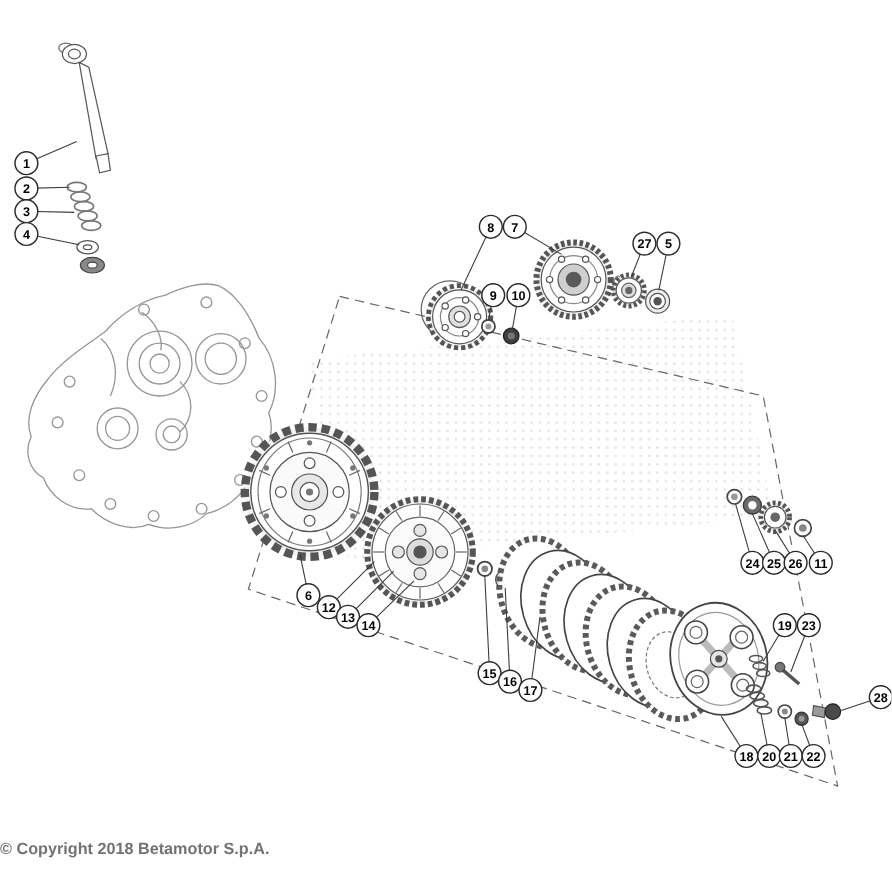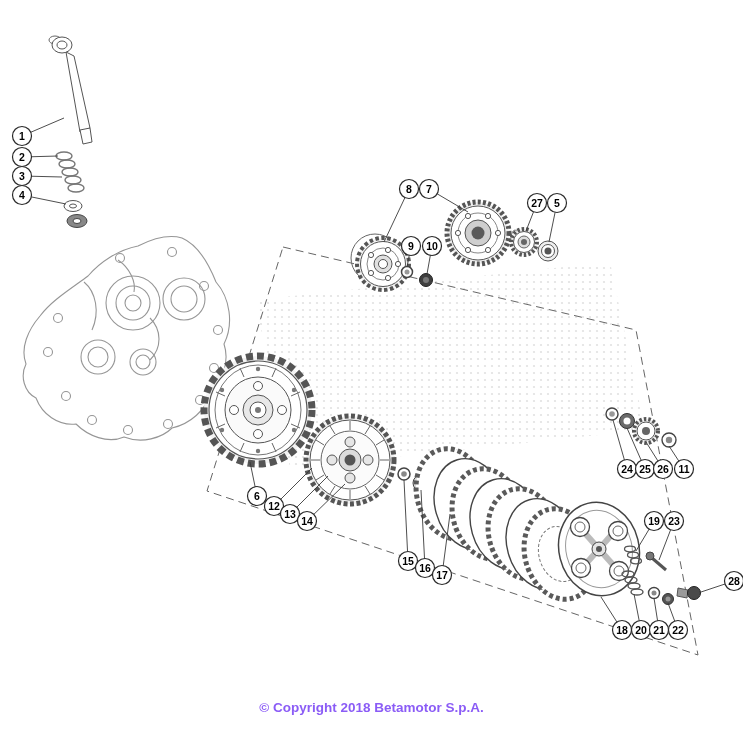--- a/index.html
+++ b/index.html
@@ -7,22 +7,22 @@
         font-family:"Liberation Sans",sans-serif;}
   svg{position:absolute;left:0;top:0;}
   .co{fill:#ffffff;stroke:#2a2a2a;stroke-width:1.2;}
   .con{font:600 10.5px "Liberation Sans",sans-serif;fill:#000;text-anchor:middle;}
   .lead{stroke:#3a3a3a;stroke-width:0.9;}
   .case{stroke:#969696;stroke-width:1.1;fill:none;}
   .part{stroke:#555;fill:#fff;}
   .pf{stroke:#5a5a5a;stroke-width:5;stroke-dasharray:4 3;fill:#fff;}
   .ps{stroke:#444;stroke-width:1.4;fill:#fff;}
   .dash{stroke:#666;stroke-width:1;fill:none;stroke-dasharray:8 5;}
-  .copyright{position:absolute;left:0;top:700px;width:100%;text-align:center;
-             font-weight:bold;font-size:13.5px;color:#8b5cf6;}
+  .copyright{position:absolute;left:0;top:700px;width:100%;text-align:left;
+             font-weight:bold;font-size:13.5px;color:#737373;}
 </style>
 </head>
 <body>
 
 <div class="page">
 <svg width="743" height="743" viewBox="0 0 743 743">
   <defs>
     <pattern id="dotp" width="7" height="7" patternUnits="userSpaceOnUse">
       <circle cx="2" cy="2" r="1.1" fill="#c9c9c9"></circle>
     </pattern>

